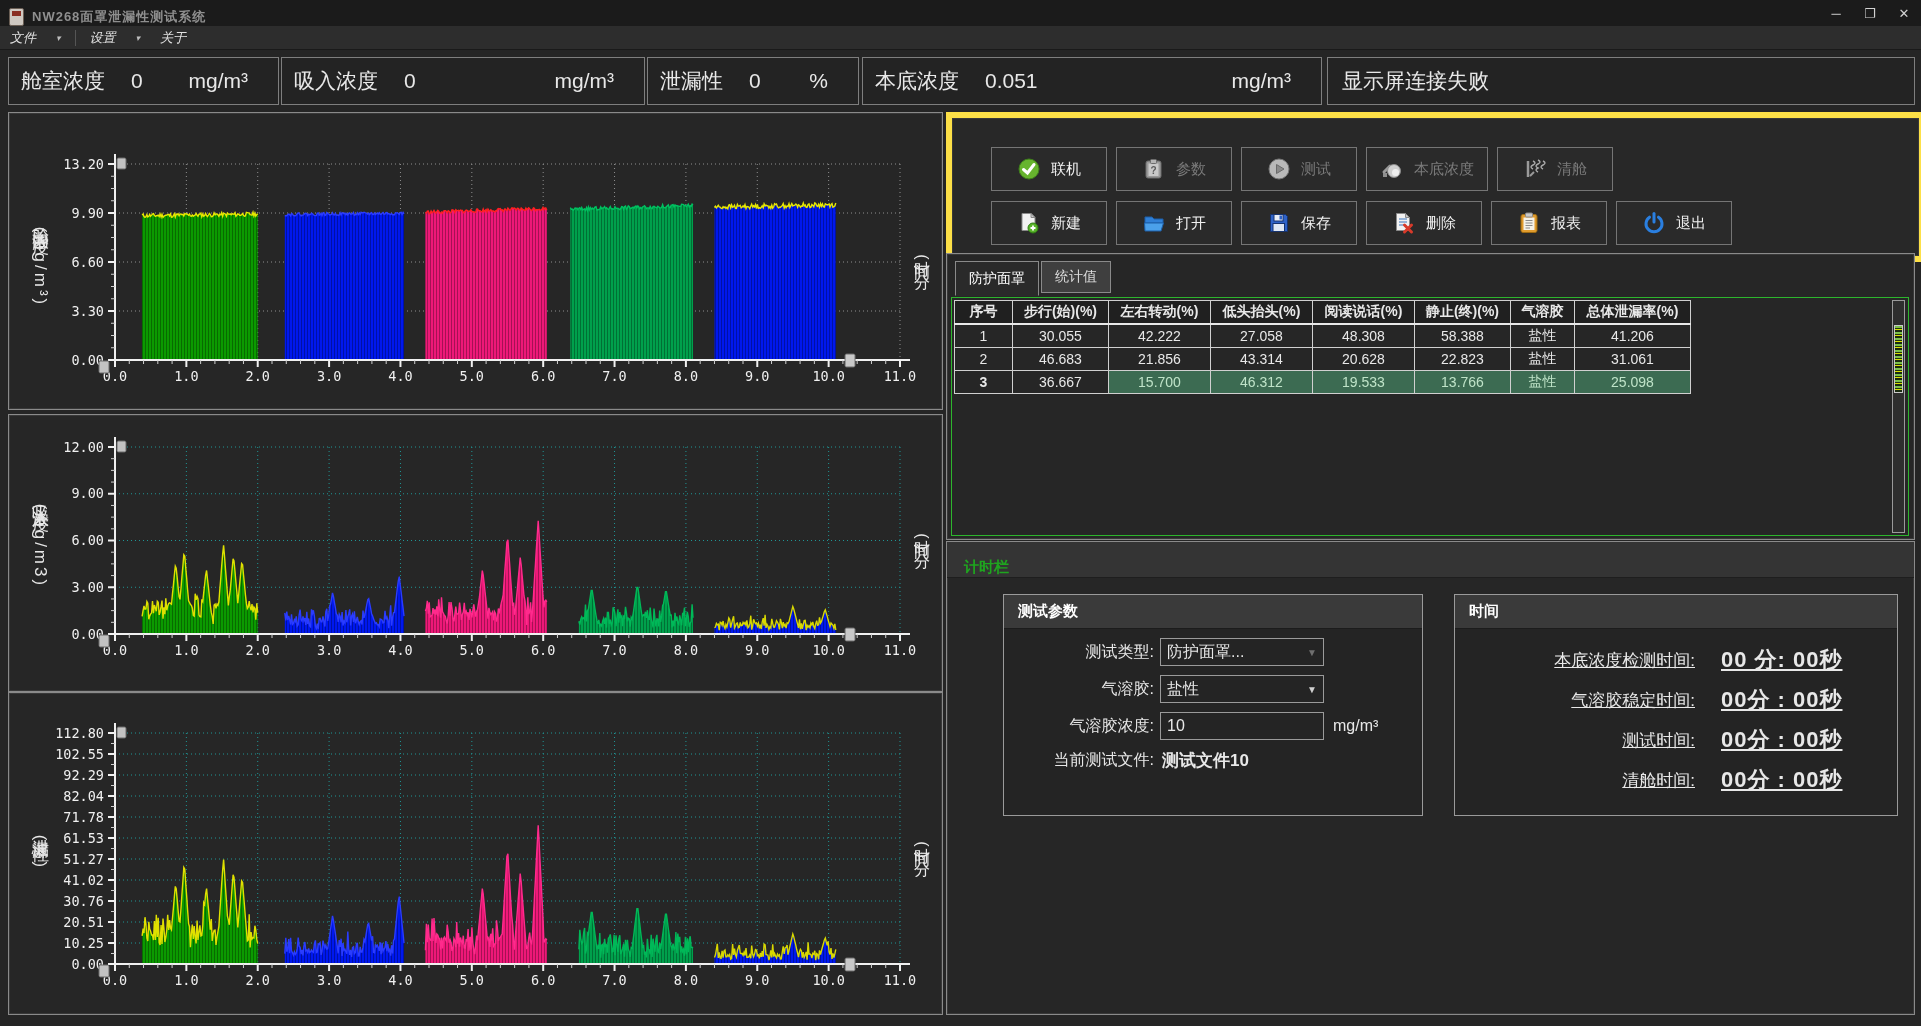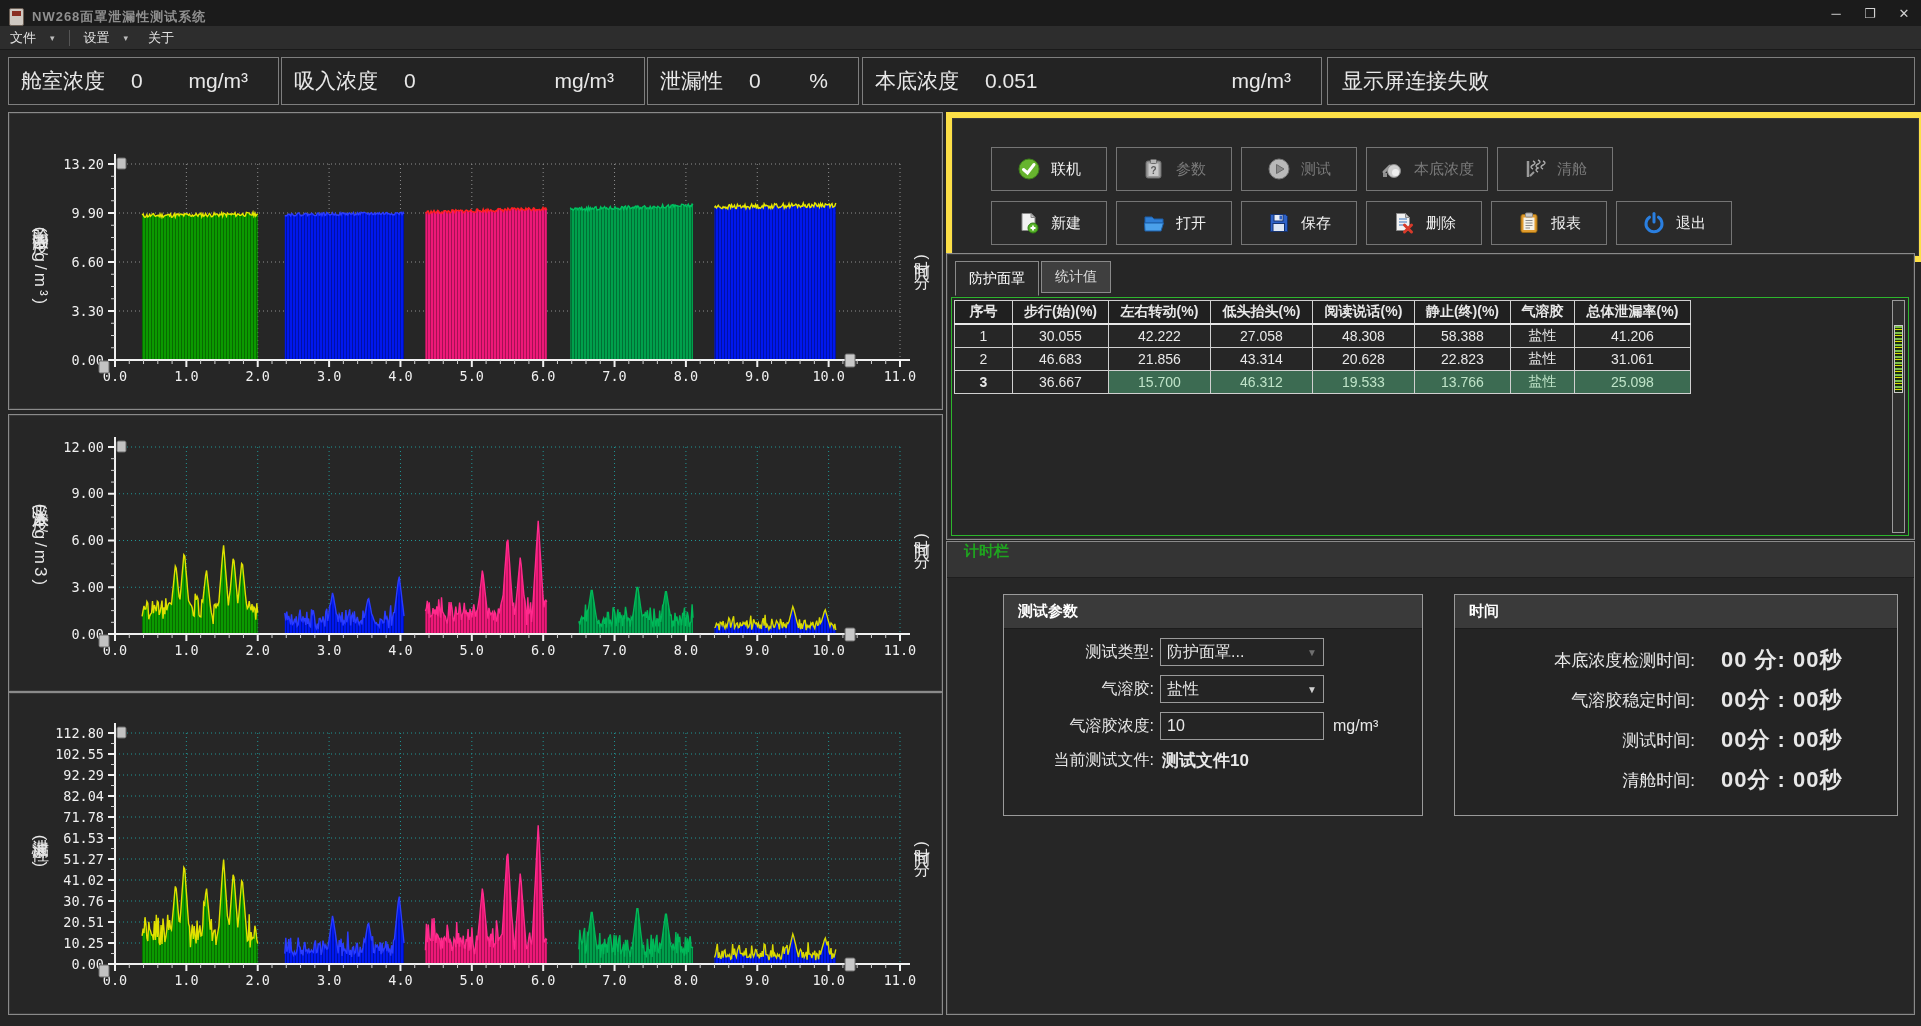--- a/index.html
+++ b/index.html
@@ -6,21 +6,21 @@
   #app{position:relative;width:1921px;height:1026px;background:#252525;font-family:"Liberation Sans",sans-serif;color:#e8e8e8;overflow:hidden;}
   
   .titlebar{position:absolute;left:0;top:0;width:100%;height:26px;background:#1b1b1b;display:flex;align-items:flex-end;}
   .app-icon{width:13px;height:16px;margin:0 8px 0 9px;background:#cfc9c2;border:1px solid #6b5f55;border-radius:2px;position:relative;}
   .app-icon:before{content:"";position:absolute;left:2px;top:2px;right:2px;height:5px;background:#8a2f23;}
   .title-text{font-size:13px;font-weight:bold;color:#8f8f8f;letter-spacing:1px;}
   .wincontrols{margin-left:auto;display:flex;height:100%;}
   .winbtn{width:34px;height:100%;display:flex;align-items:center;justify-content:center;font-size:13px;color:#d2d2d2;cursor:default;}
   
   .menubar{position:absolute;left:0;top:26px;width:100%;height:23px;background:#2d2d2d;display:flex;align-items:center;font-size:13px;color:#e2e2e2;border-bottom:1px solid #1a1a1a;}
-  .menuitem{padding:0 10px;height:100%;display:flex;align-items:center;gap:14px;}
+  .menuitem{padding:0 10px;height:100%;display:flex;align-items:center;gap:20px;font-style:italic;}
   .menucaret{font-size:9px;color:#bdbdbd;}
   .menusep{width:1px;height:16px;background:#555;margin:0 4px;}
   
   .sbox{position:absolute;top:57px;height:46px;background:#232323;border:1px solid #7e7e7e;display:grid;grid-template-columns:auto 1fr auto;align-items:center;font-size:21px;}
   .sbox .slabel{padding-left:12px;font-weight:500;white-space:nowrap;}
   .sbox .svalue{padding-left:26px;}
   .sbox .sunit{padding-right:30px;}
   .sbox .smsg{grid-column:1 / span 3;padding-left:14px;font-size:21px;}
   
   .chartpanel{position:absolute;left:8px;width:933px;background:#262626;border:1px solid #8a8a8a;box-shadow:inset 0 0 0 1px #383838;}
@@ -44,21 +44,21 @@
   table.data{border-collapse:collapse;margin:2px 0 0 2px;font-size:14px;}
   table.data th,table.data td{border:1px solid #d0d0d0;height:22px;padding:0;text-align:center;}
   table.data th{font-weight:bold;background:#202020;border-bottom:2px solid #e8e8e8;}
   td.sel{background:#3c6b52;color:#bfe3c8;}
   td.rowhdr{font-weight:normal;}
   tr.current td.rowhdr{font-weight:bold;}
   .vscroll{position:absolute;right:3px;top:2px;bottom:2px;width:11px;border:1px solid #9a9a9a;background:#2e2e2e;}
   .vthumb{position:absolute;left:1px;right:1px;top:24px;height:66px;background:repeating-linear-gradient(180deg,#7ac14a 0 2px,#223311 2px 3px,#d8e000 3px 4px,#1a2a10 4px 6px);border:1px solid #c8c8c8;}
   
   .timergroup{position:absolute;left:946px;top:541px;width:967px;height:472px;border:1px solid #8a8a8a;background:#262626;box-shadow:inset 0 0 0 1px #383838;}
-  .timerhdr{height:35px;background:#343434;border-bottom:1px solid #1e1e1e;display:flex;align-items:flex-start;padding-left:17px;font-size:15px;font-weight:bold;color:#1fa51f;}
+  .timerhdr{height:35px;background:#343434;border-bottom:1px solid #1e1e1e;display:flex;align-items:flex-end;padding-left:17px;font-size:15px;font-weight:bold;color:#1fa51f;}
   .subpanel{position:absolute;top:52px;height:220px;border:1px solid #9a9a9a;background:#242424;}
   #panel-params{left:56px;width:418px;}
   #panel-time{left:507px;width:442px;}
   .subhdr{height:33px;background:#3a3a3a;border-bottom:1px solid #1c1c1c;display:flex;align-items:center;padding-left:14px;font-weight:bold;font-size:15px;color:#fff;}
   .frow{display:flex;align-items:center;margin-top:9px;font-size:16px;}
   .frow .flabel{width:150px;text-align:right;white-space:nowrap;}
   .fctrl{width:150px;height:26px;border:1px solid #9a9a9a;background:#242424;margin-left:6px;display:flex;align-items:center;padding:0 6px;font-size:16px;position:relative;}
   .fctrl .caret{margin-left:auto;font-size:10px;color:#cfcfcf;}
   .fctrl .caret.dim{color:#6f6f6f;}
   .funit{margin-left:9px;font-size:16px;}
@@ -772,21 +772,21 @@
           <div class="frow">
             <span class="flabel">当前测试文件:</span>
             <span class="ftext">测试文件10</span>
           </div>
         </div>
     </div>
     <div class="subpanel" id="panel-time">
       <div class="subhdr">
         <span>时间</span>
       </div>
-      <div id="time-rows" style="margin-top:16px;">
+      <div id="time-rows" style="margin-top:16px;text-decoration:underline;">
           <div class="trow2">
             <span class="tlabel">本底浓度检测时间:</span>
             <span class="tvalue">00 分: 00秒</span>
           </div>
           <div class="trow2">
             <span class="tlabel">气溶胶稳定时间:</span>
             <span class="tvalue">00分 : 00秒</span>
           </div>
           <div class="trow2">
             <span class="tlabel">测试时间:</span>

